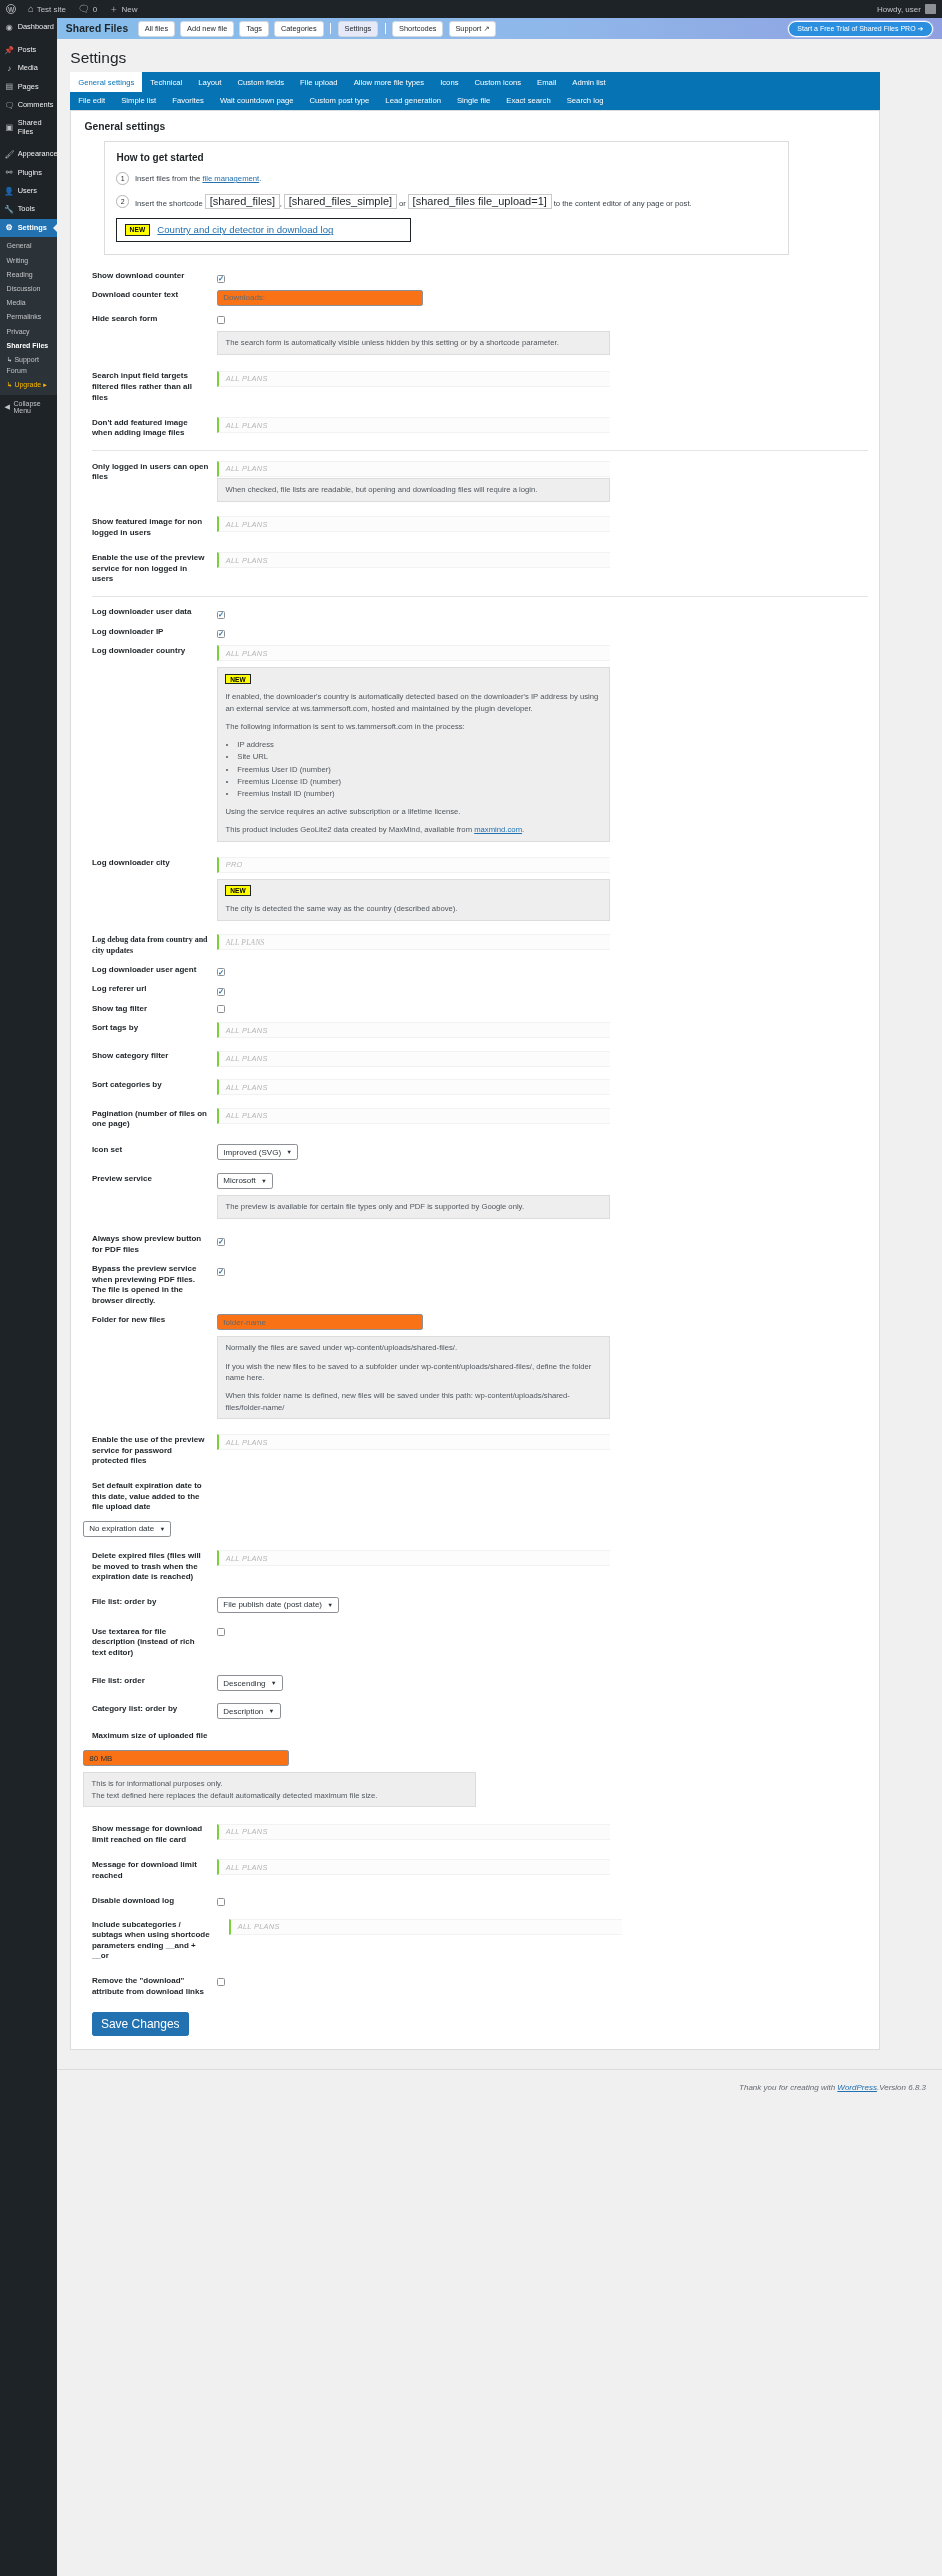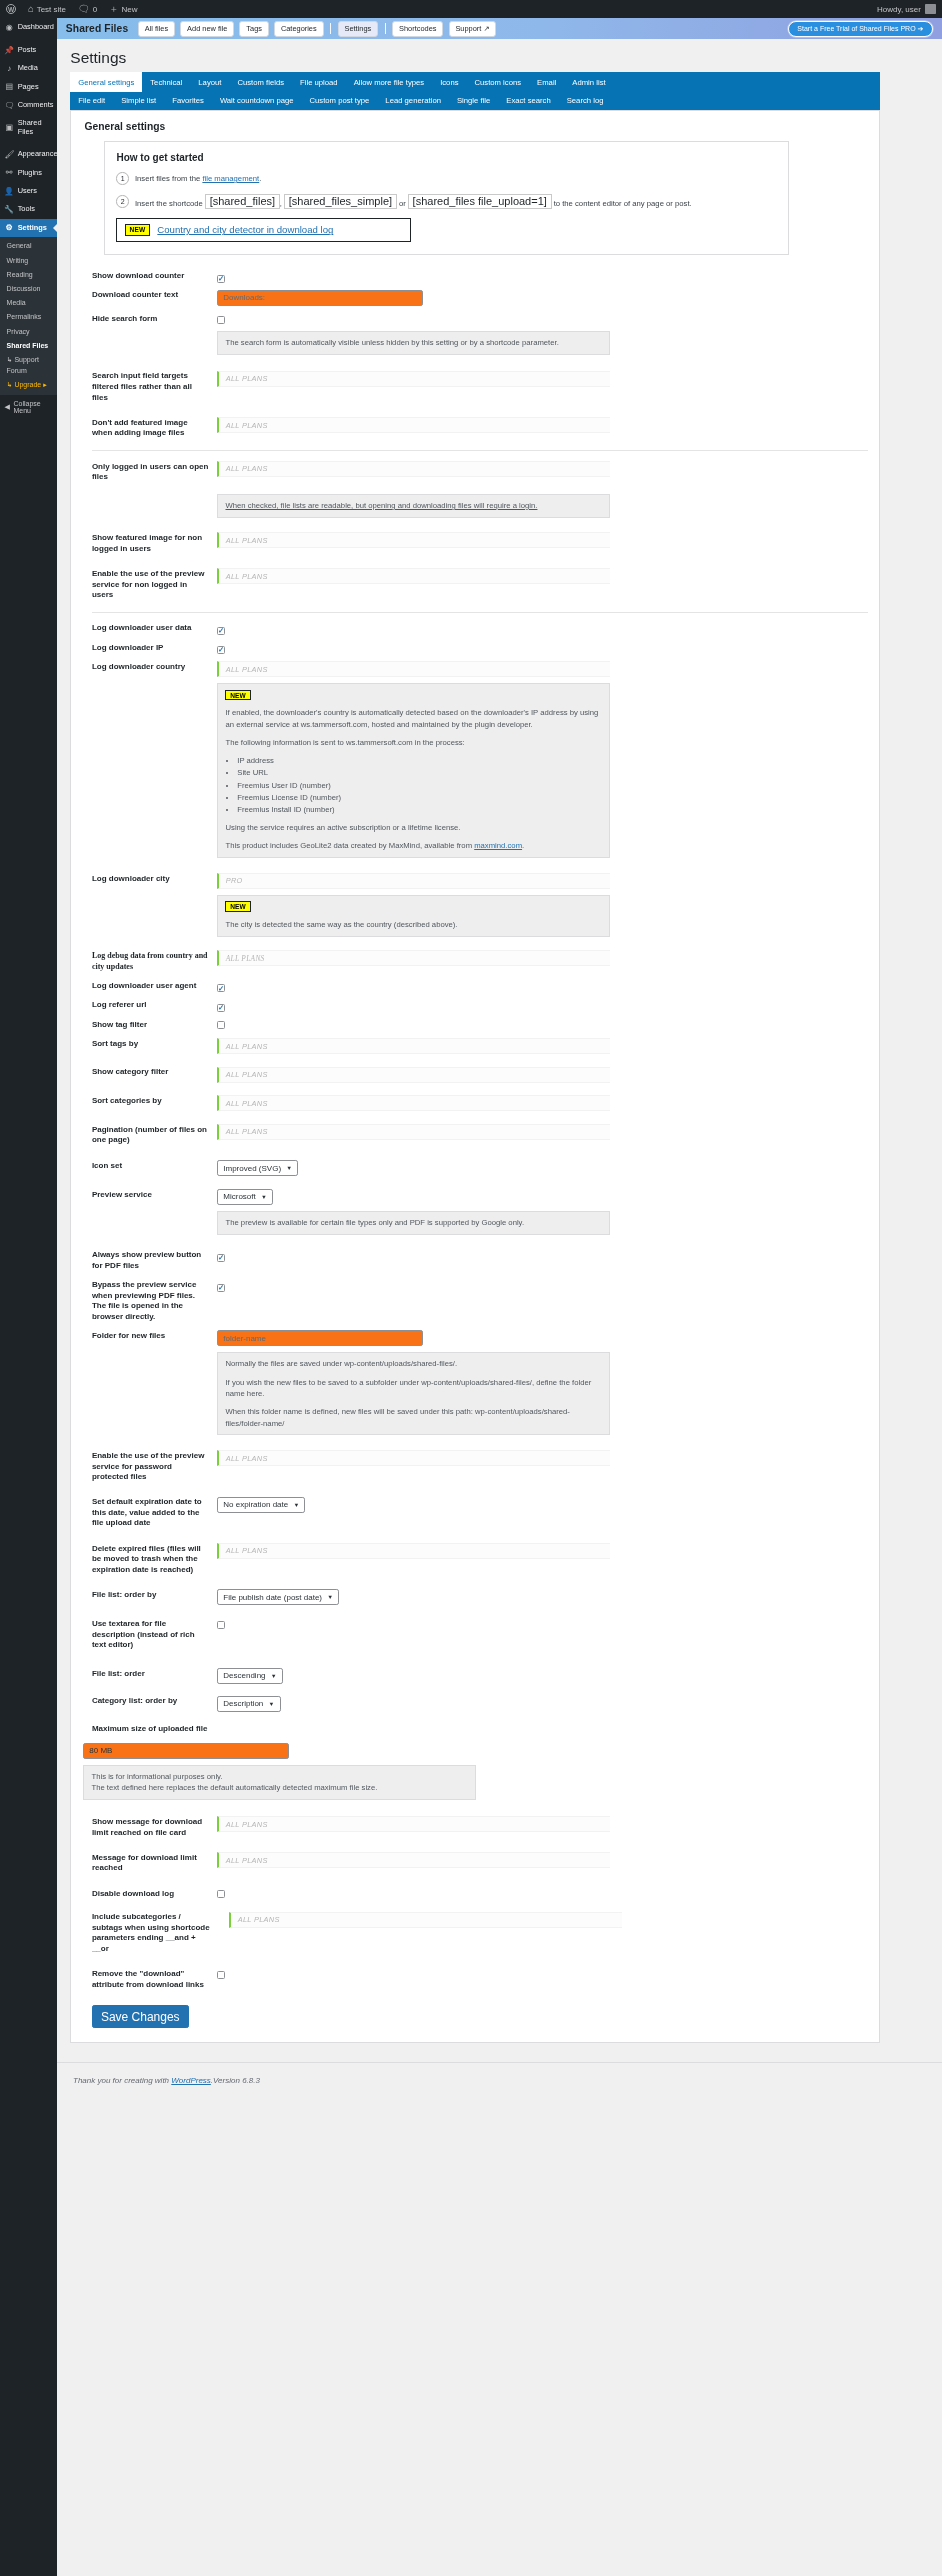--- a/index.html
+++ b/index.html
@@ -153,21 +153,21 @@
   .plan span{ font-size:7.4px; font-style:italic; color:#b5b5b5; letter-spacing:0.3px; }
 
   .hr{ height:0.7px; background:#e4e4e4; margin:6.6px 0 6.6px 8.8px; width:776px; }
 
   .save-btn{
     background:#2271b1; color:#fff; border:0.7px solid #2271b1; border-radius:2.2px;
     font-size:12px; padding:3.7px 8px; margin:10.3px 0 0 8.8px; display:inline-block;
   }
 
   .footer{
-    display:flex; justify-content:flex-start; align-items:center;
+    display:flex; justify-content:flex-end; align-items:center;
     padding:13.3px 16px 10.3px 16px; font-size:8px; color:#646970; font-style:italic;
     border-top:0.7px solid #dcdcde; margin-top:19px; width:885px;
   }
 </style>
 </head>
 <body>
 
 <div id="wpadminbar">
   <div class="ab-left">
     <div class="ab-item">
@@ -377,21 +377,21 @@
 
       <div class="hr"></div>
 
       
       <div class="row">
         <div class="lbl">Only logged in users can open files</div>
         <div class="ctl">
           <div class="plan">
               <span>ALL PLANS</span>
             </div>
-          <div class="notebox" style="margin-top:17px;text-decoration:underline;">When checked, file lists are readable, but opening and downloading files will require a login.</div>
+          <div class="notebox" style="margin-top:1px;">When checked, file lists are readable, but opening and downloading files will require a login.</div>
         </div>
       </div>
 
       
       <div class="row" style="margin-top:7.4px;">
         <div class="lbl">Show featured image for non logged in users</div>
         <div class="ctl">
           <div class="plan">
               <span>ALL PLANS</span>
             </div>
@@ -594,21 +594,21 @@
       <div class="row" style="margin-top:7.4px;">
         <div class="lbl">Enable the use of the preview service for password protected files</div>
         <div class="ctl">
           <div class="plan">
               <span>ALL PLANS</span>
             </div>
         </div>
       </div>
 
       
-      <div class="row" style="margin-top:5.9px;">
+      <div class="row" style="margin-top:5.9px;flex-direction:column;">
         <div class="lbl">Set default expiration date to this date, value added to the file upload date</div>
         <div class="ctl">
           <span class="selbox">
             <span>No expiration date</span>
             <span class="caret">▼</span>
           </span>
         </div>
       </div>
 
       

